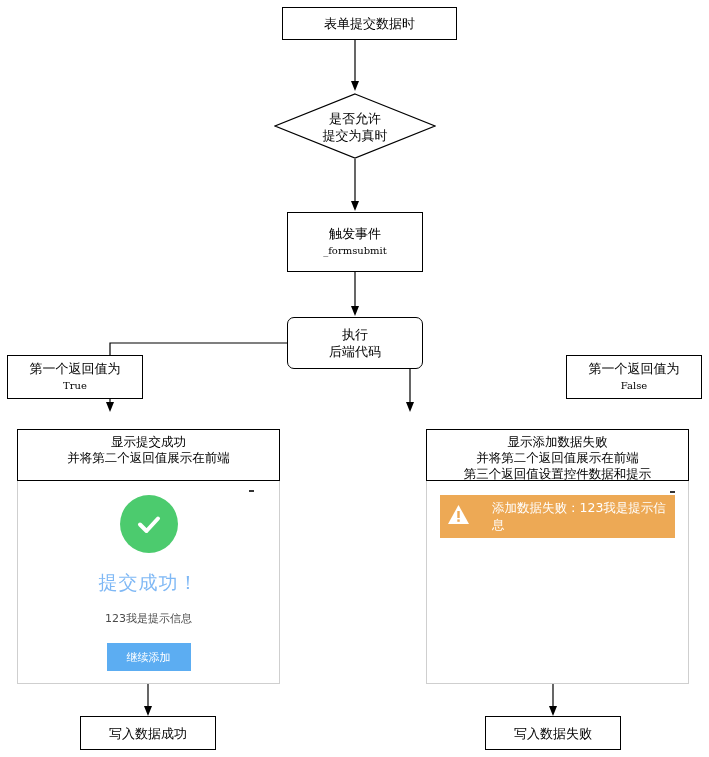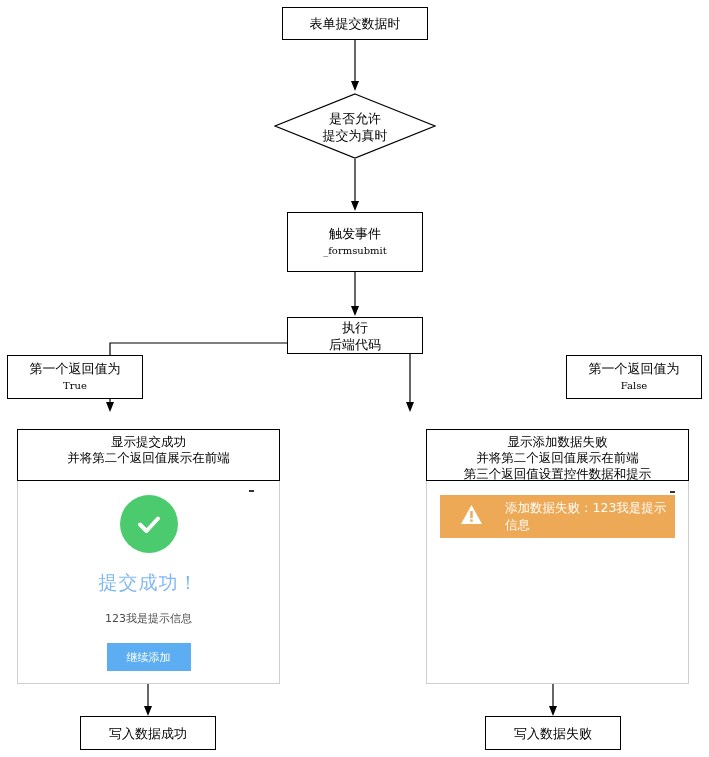--- a/index.html
+++ b/index.html
@@ -129,21 +129,21 @@
     width: 100%; height: 100%;
     padding: 14px 13px 0 13px;
     box-sizing: border-box;
     position: relative;
   }
   #error-banner {
     background: #eda955;
     height: 43px;
     display: flex;
     align-items: center;
-    padding-left: 20px;
+    padding-left: 7px;
     box-sizing: border-box;
   }
   #error-banner-text {
     color: #ffffff;
     font-size: 12.5px;
     margin-left: 22px;
   }
   #error-dot {
     position: absolute;
     right: 13px; top: 10px;
@@ -171,40 +171,40 @@
     <path d="M287,343 L110,343 L110,407" marker-end="url(#arrow)"></path>
 
     <path d="M423,343 L410,343 L410,407" marker-end="url(#arrow)"></path>
 
     <line x1="148" y1="668" x2="148" y2="711" marker-end="url(#arrow)"></line>
 
     <line x1="553" y1="668" x2="553" y2="711" marker-end="url(#arrow)"></line>
   </g>
 </svg>
 
-<div class="node" style="left:282px; top:7px; width:146px; height:33px;">
+<div class="node" style="left:282px; top:7px; width:175px; height:33px;">
   <span class="line">表单提交数据时</span>
 </div>
 
 <div id="decision-wrap">
   <svg id="decision-shape" viewBox="0 0 162 66" xmlns="http://www.w3.org/2000/svg">
     <polygon points="81,1 161,33 81,65 1,33" fill="#ffffff" stroke="#000000" stroke-width="1.2"></polygon>
   </svg>
   <div id="decision-label">
     <span class="line">是否允许</span>
     <span class="line">提交为真时</span>
   </div>
 </div>
 
 <div class="node" style="left:287px; top:212px; width:136px; height:60px;">
   <span class="line">触发事件</span>
   <span class="line latin">_formsubmit</span>
 </div>
 
-<div class="node" style="left:287px; top:317px; width:136px; height:37px;">
+<div class="node" style="left:287px; top:317px; width:136px; height:52px;border-radius:7px;">
   <span class="line">执行</span>
   <span class="line">后端代码</span>
 </div>
 
 <div class="node" style="left:7px; top:355px; width:136px; height:44px;">
   <span class="line">第一个返回值为</span>
   <span class="line latin">True</span>
 </div>
 
 <div class="node" style="left:566px; top:355px; width:136px; height:44px;">

